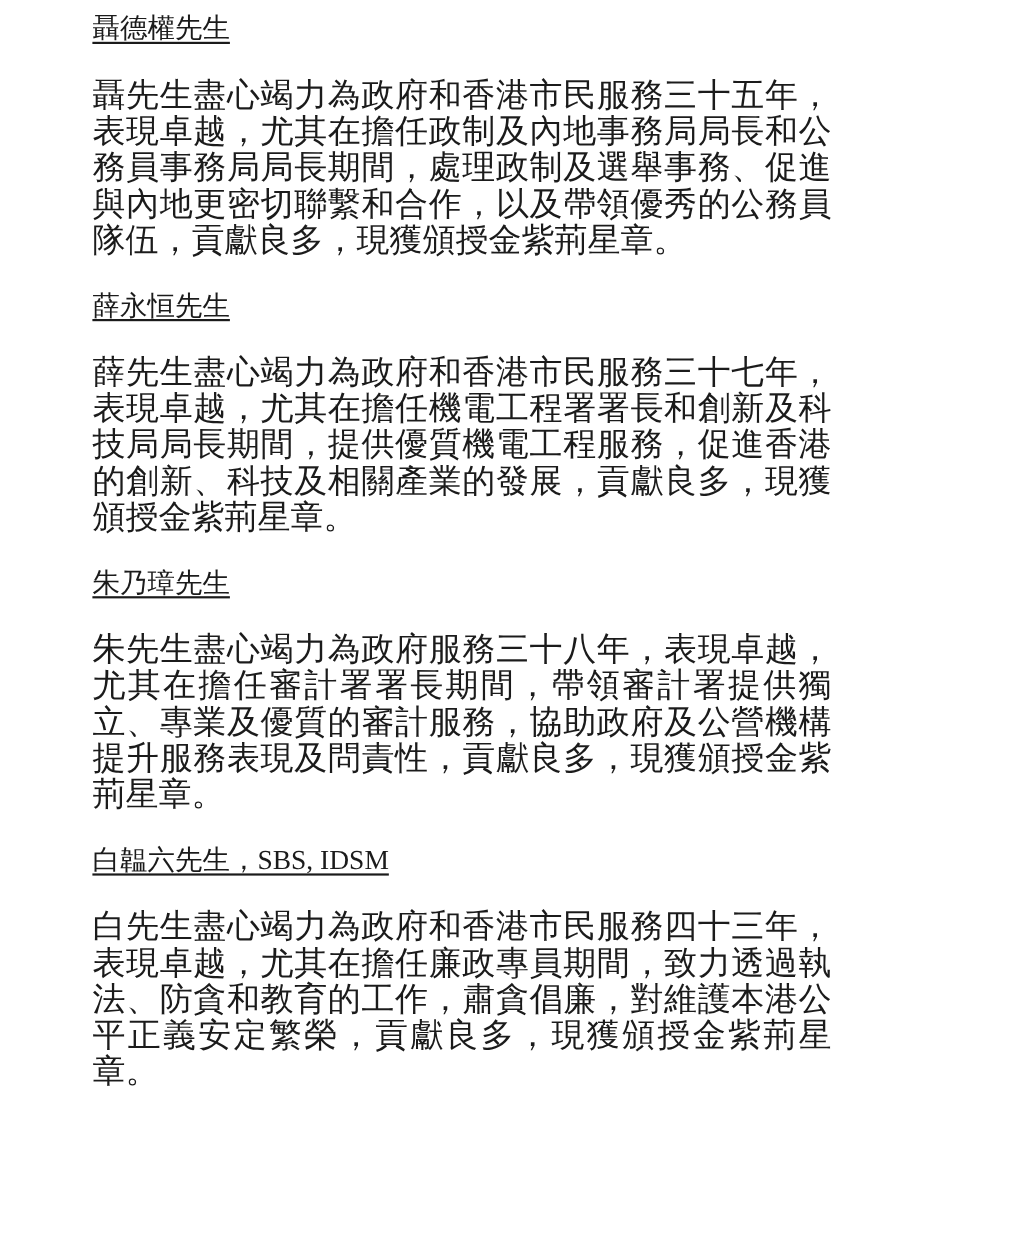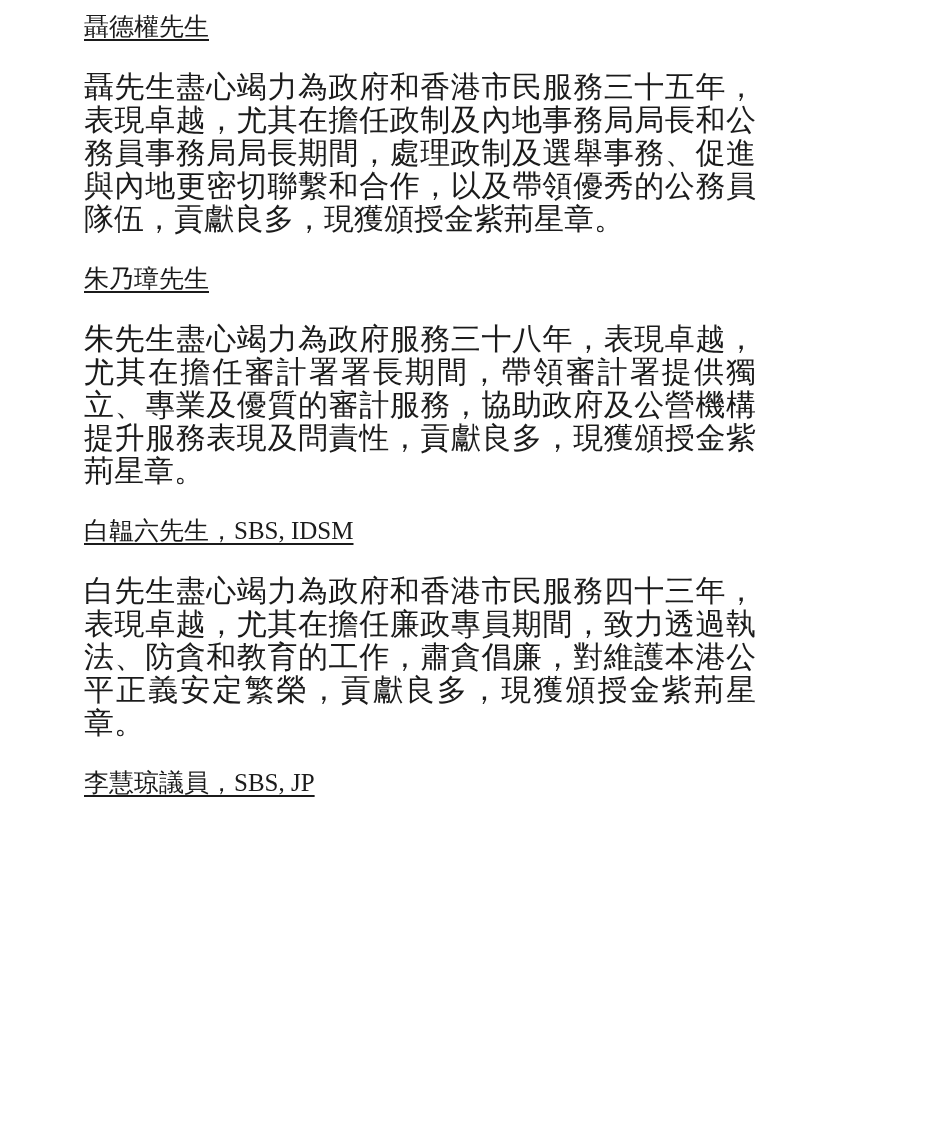--- a/index.html
+++ b/index.html
@@ -46,28 +46,31 @@
 </head>
 <body>
 
 <div class="page">
 
   <section class="section">
     <h2 class="entry-heading">聶德權先生</h2>
     <p class="entry-body">聶先生盡心竭力為政府和香港市民服務三十五年，表現卓越，尤其在擔任政制及內地事務局局長和公務員事務局局長期間，處理政制及選舉事務、促進與內地更密切聯繫和合作，以及帶領優秀的公務員隊伍，貢獻良多，現獲頒授金紫荊星章。</p>
   </section>
 
+  <section class="section">
+    <h2 class="entry-heading">薛永恒先生</h2>
+    <p class="entry-body">薛先生盡心竭力為政府和香港市民服務三十七年，表現卓越，尤其在擔任機電工程署署長和創新及科技局局長期間，提供優質機電工程服務，促進香港的創新、科技及相關產業的發展，貢獻良多，現獲頒授金紫荊星章。</p>
+  </section>
 
   <section class="section">
     <h2 class="entry-heading">朱乃璋先生</h2>
     <p class="entry-body">朱先生盡心竭力為政府服務三十八年，表現卓越，尤其在擔任審計署署長期間，帶領審計署提供獨立、專業及優質的審計服務，協助政府及公營機構提升服務表現及問責性，貢獻良多，現獲頒授金紫荊星章。</p>
   </section>
 
   <section class="section">
     <h2 class="entry-heading">白韞六先生，SBS, IDSM</h2>
     <p class="entry-body">白先生盡心竭力為政府和香港市民服務四十三年，表現卓越，尤其在擔任廉政專員期間，致力透過執法、防貪和教育的工作，肅貪倡廉，對維護本港公平正義安定繁榮，貢獻良多，現獲頒授金紫荊星章。</p>
   </section>
 
   <section class="section">
-    <h2 class="entry-heading">李慧琼議員，SBS, JP</h2>
   </section>
 
 </div>
 
 </body></html>

